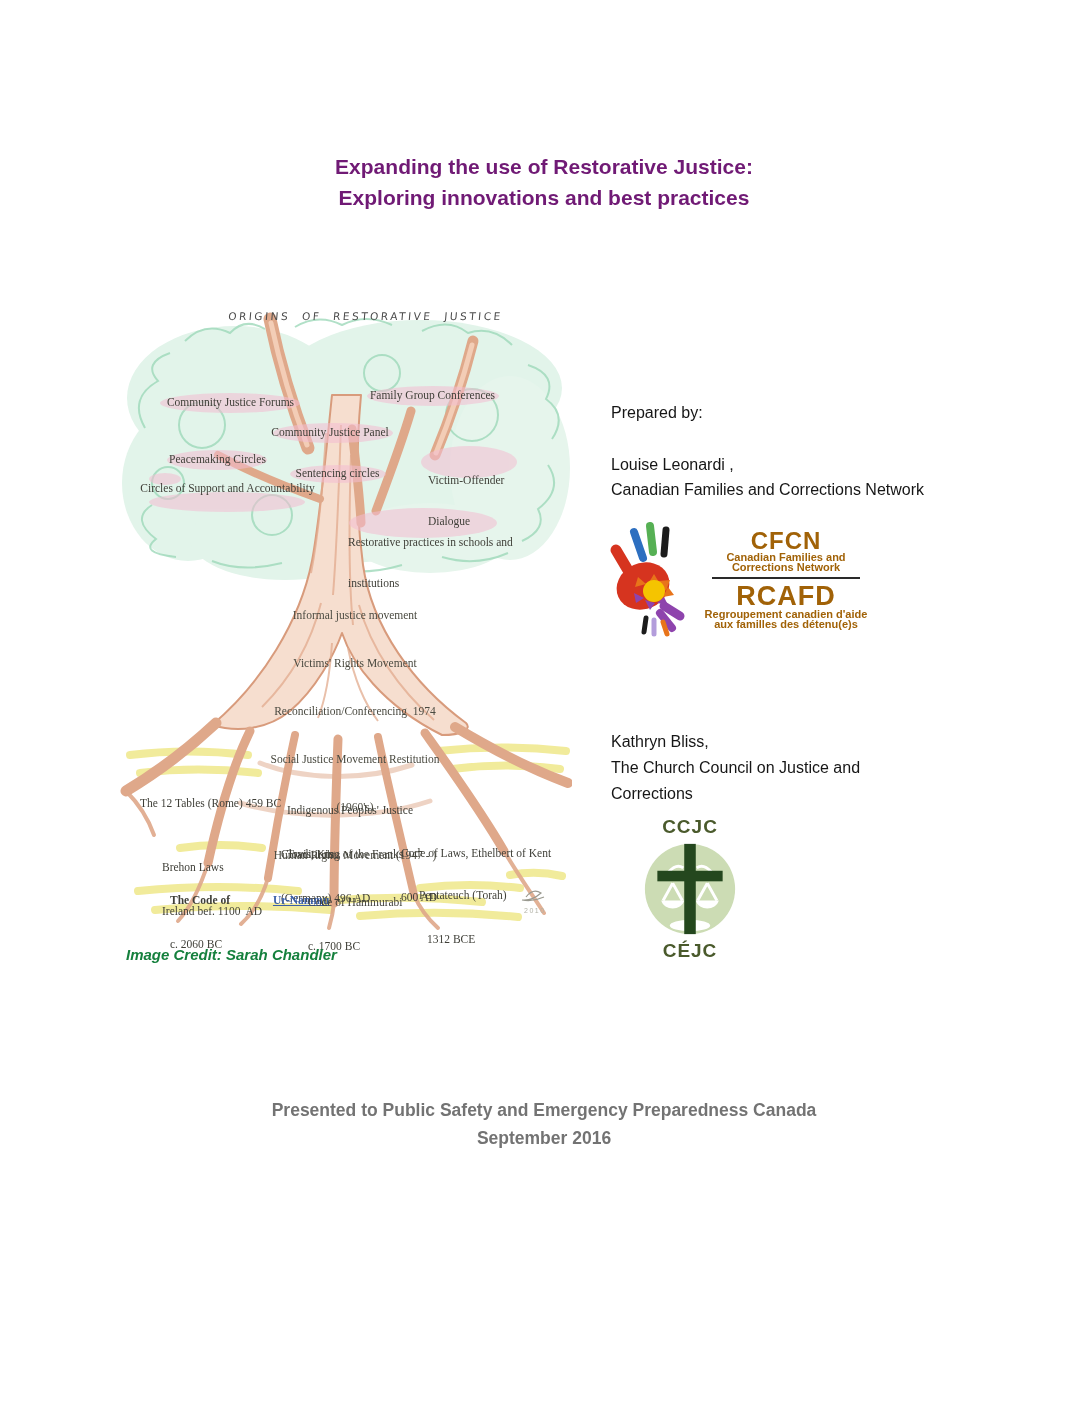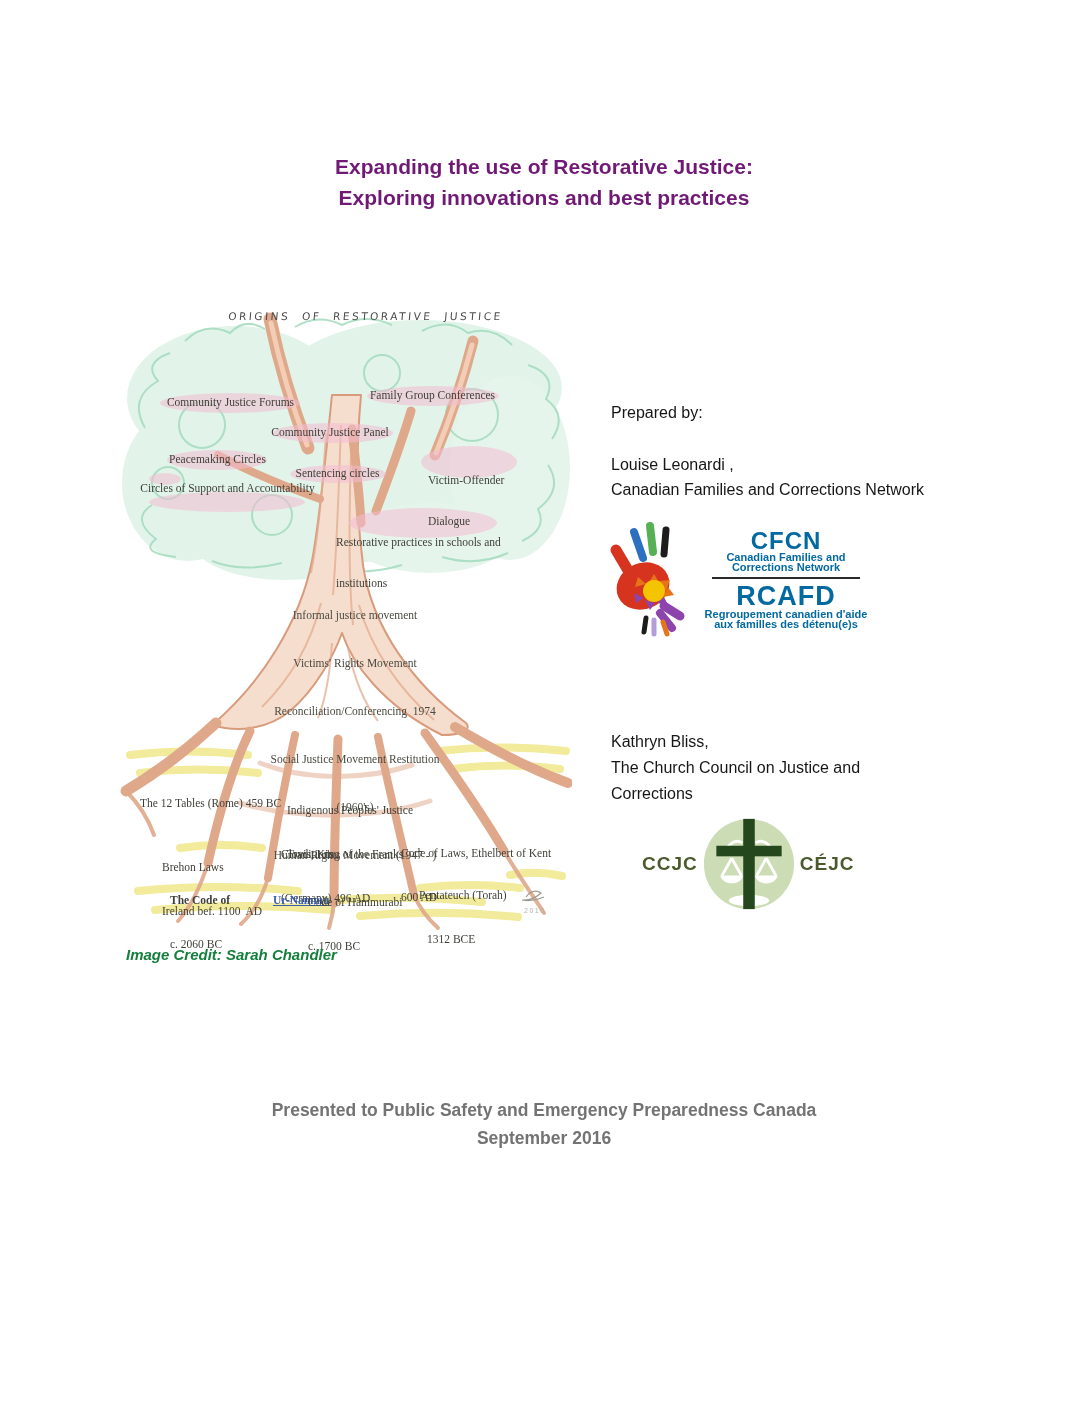--- a/index.html
+++ b/index.html
@@ -31,27 +31,27 @@
 
   .credit{position:absolute;left:126px;top:946px;font-weight:bold;font-style:italic;
           font-size:15px;color:#15803d;}
 
   
   .prepared-label{position:absolute;left:611px;top:404px;font-size:16px;}
   .author1{position:absolute;left:611px;top:452px;font-size:16px;line-height:25px;}
   .author2{position:absolute;left:611px;top:729px;font-size:16px;line-height:26px;}
 
   .cfcn{position:absolute;left:600px;top:518px;display:flex;align-items:center;}
-  .cfcn-text{width:168px;text-align:center;color:#0369a1;margin-left:2px;}
+  .cfcn-text{width:168px;text-align:center;color:#a16207;margin-left:2px;}
   .cfcn-acronym{font-size:24px;font-weight:bold;letter-spacing:1px;line-height:23px;}
   .cfcn-sub{font-size:11px;font-weight:bold;line-height:10px;}
   .cfcn-rule{border-top:2px solid #2a2a2a;margin:5px 10px 4px 10px;}
   .rcafd-acronym{font-size:27px;font-weight:bold;letter-spacing:1px;line-height:26px;}
 
-  .ccjc{position:absolute;left:642px;top:816px;display:flex;align-items:center;gap:3px;}
+  .ccjc{position:absolute;left:642px;top:816px;display:flex;align-items:center;gap:3px;flex-direction:column;}
   .ccjc-text{font-size:19px;font-weight:bold;color:#4a5a2c;letter-spacing:1px;
              font-family:"Liberation Sans",sans-serif;}
 
   .footer{position:absolute;top:1096px;left:0;width:100%;text-align:center;
           font-weight:bold;font-size:17.5px;line-height:28px;color:#737373;}
 </style>
 </head>
 <body>
 
 <div class="page">
@@ -177,21 +177,21 @@
     <div class="clabel" style="left:38px;top:93px;width:145px;">Community Justice Forums</div>
     <div class="clabel" style="left:245px;top:86px;width:135px;">Family Group Conferences</div>
     <div class="clabel" style="left:145px;top:123px;width:130px;">Community Justice Panel</div>
     <div class="clabel" style="left:35px;top:150px;width:125px;">Peacemaking Circles</div>
     <div class="clabel leftal" style="left:308px;top:144px;width:105px;">
       <div>Victim-Offender</div>
       <div>Dialogue</div>
     </div>
     <div class="clabel" style="left:155px;top:164px;width:125px;">Sentencing circles</div>
     <div class="clabel" style="left:20px;top:179px;width:175px;">Circles of Support and Accountability</div>
-    <div class="clabel leftal" style="left:216px;top:206px;width:150px;">
+    <div class="clabel leftal" style="left:228px;top:206px;width:150px;">
       <div>Restorative practices in schools and</div>
       <div>institutions</div>
     </div>
 
     <div class="trunk-labels">
       <div>Informal justice movement</div>
       <div>Victims' Rights Movement</div>
       <div>Reconciliation/Conferencing  1974</div>
       <div>Social Justice Movement Restitution</div>
       <div>(1960's)</div>

